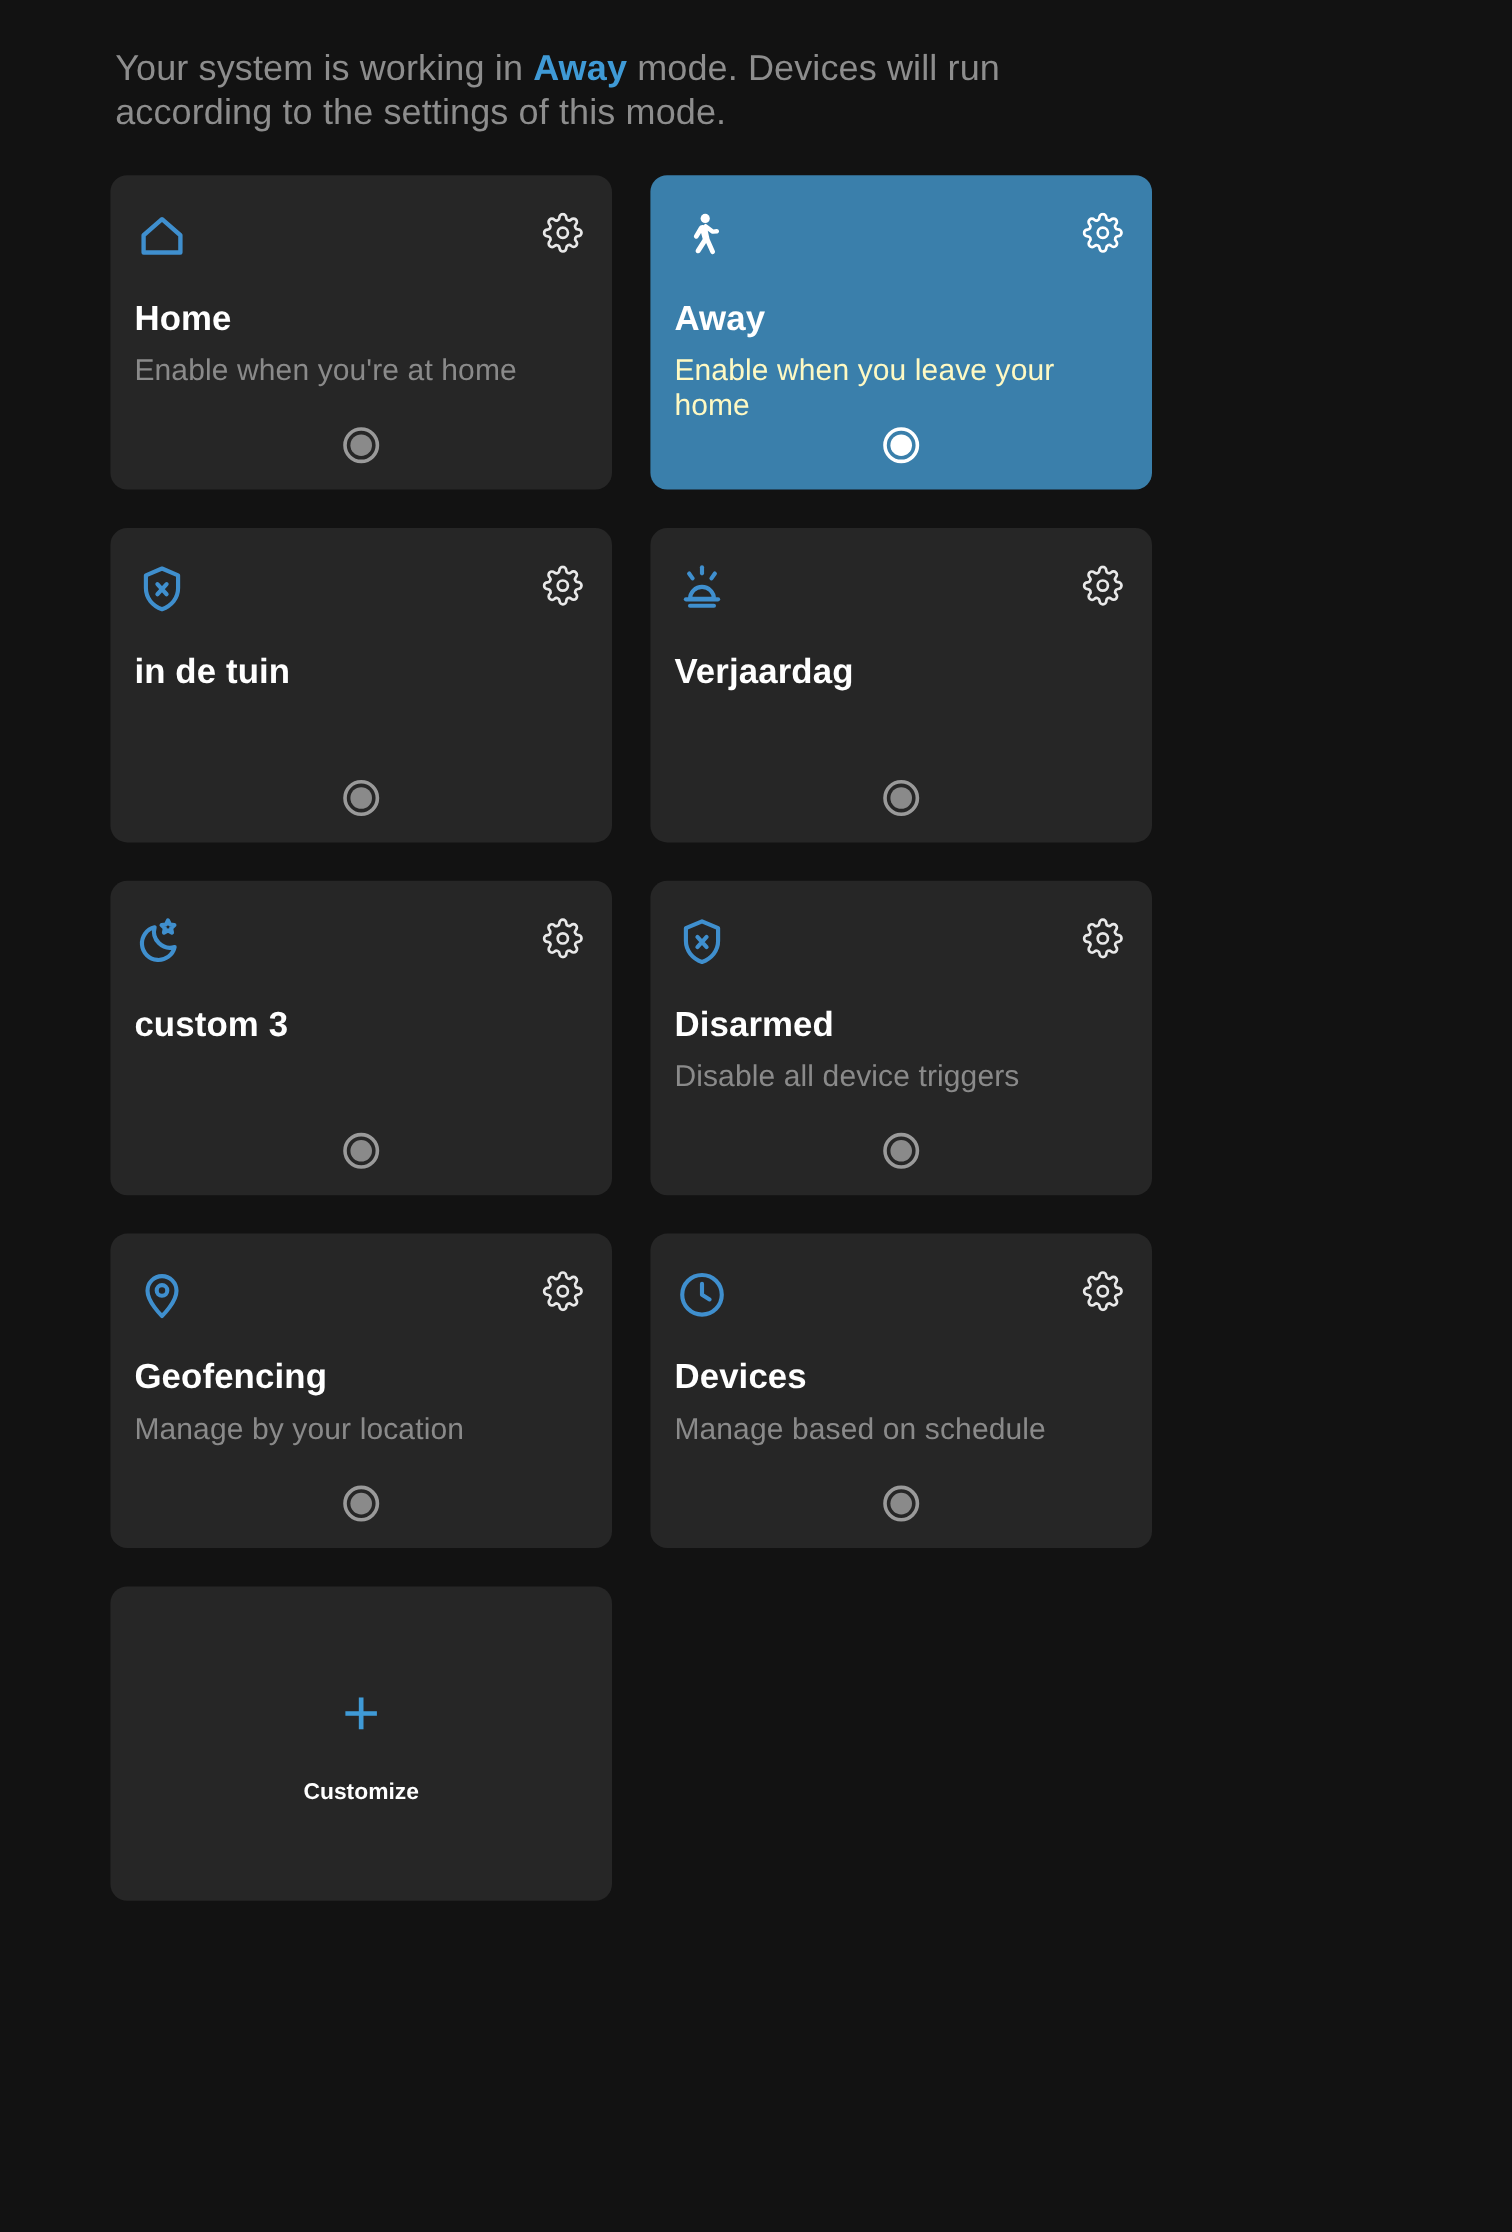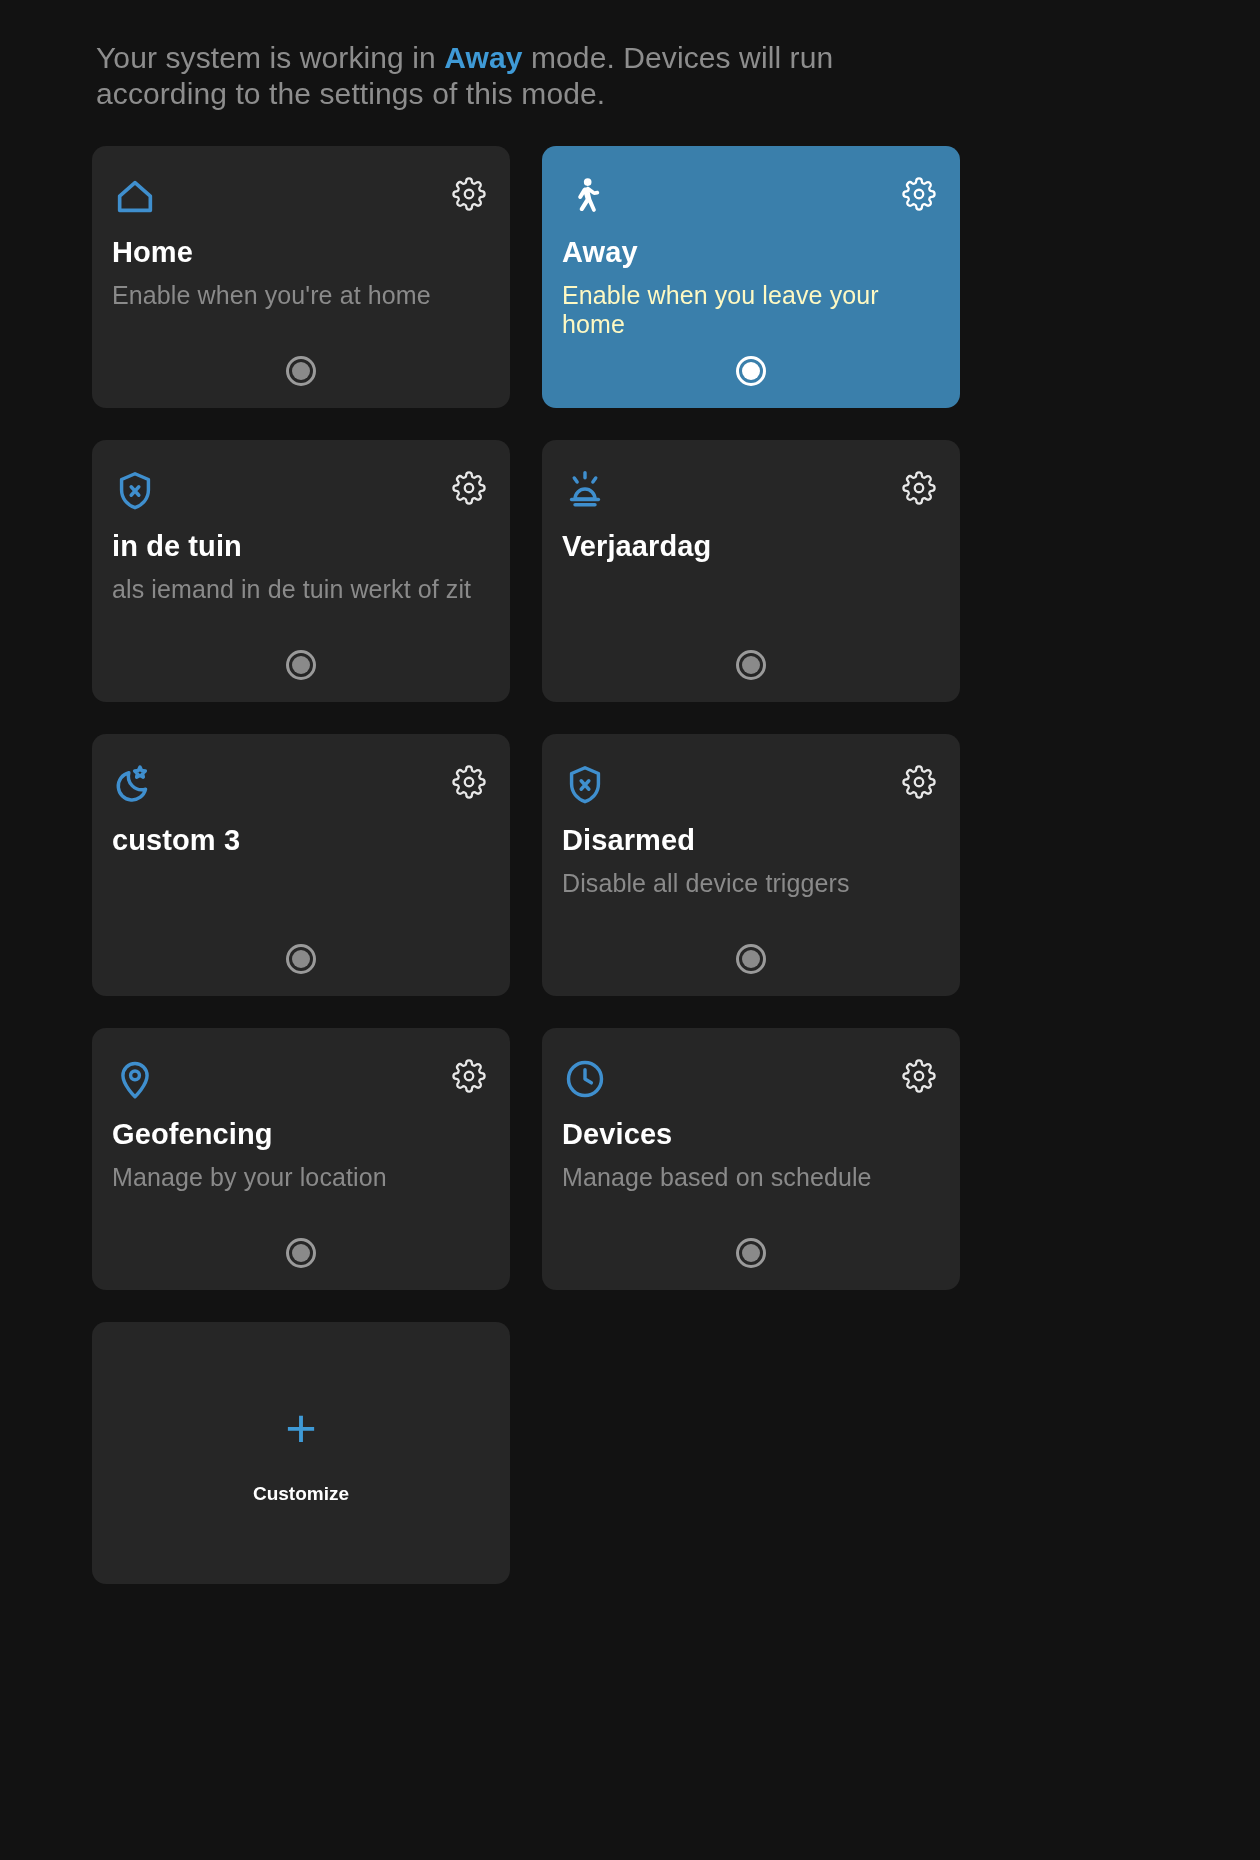--- a/index.html
+++ b/index.html
@@ -54,21 +54,21 @@
     display: flex;
     align-items: flex-start;
     justify-content: space-between;
     height: 46px;
   }
 
   .mode-icon { width: 46px; height: 46px; display: block; }
   .gear-icon { width: 34px; height: 34px; display: block; margin-top: 3px; margin-right: 4px; }
 
   .card-title {
-    margin-top: 16px;
+    margin-top: 30px;
     font-size: 29px;
     font-weight: bold;
     color: #ffffff;
     letter-spacing: 0.1px;
   }
   .card-sub {
     margin-top: 12px;
     font-size: 25px;
     color: #8a8a8a;
     letter-spacing: 0.1px;
@@ -184,21 +184,20 @@
           </svg>
         </span>
         <span class="gear-icon">
           <svg viewBox="0 0 24 24" width="34" height="34" fill="none" stroke="#e8e8e8" stroke-width="1.6" stroke-linecap="round" stroke-linejoin="round">
             <circle cx="12" cy="12" r="3"></circle>
             <path d="M19.4 15a1.65 1.65 0 0 0 .33 1.82l.06.06a2 2 0 1 1-2.83 2.83l-.06-.06a1.65 1.65 0 0 0-1.82-.33 1.65 1.65 0 0 0-1 1.51V21a2 2 0 1 1-4 0v-.09A1.65 1.65 0 0 0 9 19.4a1.65 1.65 0 0 0-1.82.33l-.06.06a2 2 0 1 1-2.83-2.83l.06-.06a1.65 1.65 0 0 0 .33-1.82 1.65 1.65 0 0 0-1.51-1H3a2 2 0 1 1 0-4h.09A1.65 1.65 0 0 0 4.6 9a1.65 1.65 0 0 0-.33-1.82l-.06-.06a2 2 0 1 1 2.83-2.83l.06.06A1.65 1.65 0 0 0 9 4.6a1.65 1.65 0 0 0 1-1.51V3a2 2 0 1 1 4 0v.09a1.65 1.65 0 0 0 1 1.51 1.65 1.65 0 0 0 1.82-.33l.06-.06a2 2 0 1 1 2.83 2.83l-.06.06A1.65 1.65 0 0 0 19.4 9v0a1.65 1.65 0 0 0 1.51 1H21a2 2 0 1 1 0 4h-.09a1.65 1.65 0 0 0-1.51 1z"></path>
           </svg>
         </span>
       </div>
       <div class="card-title">in de tuin</div>
-      <div class="card-sub">als iemand in de tuin werkt of zit</div>
       <div class="radio-wrap">
         <span class="radio">
             <span class="dot"></span>
           </span>
       </div>
     </div>
 
     <div class="card">
       <div class="card-top">
         <span class="mode-icon">

